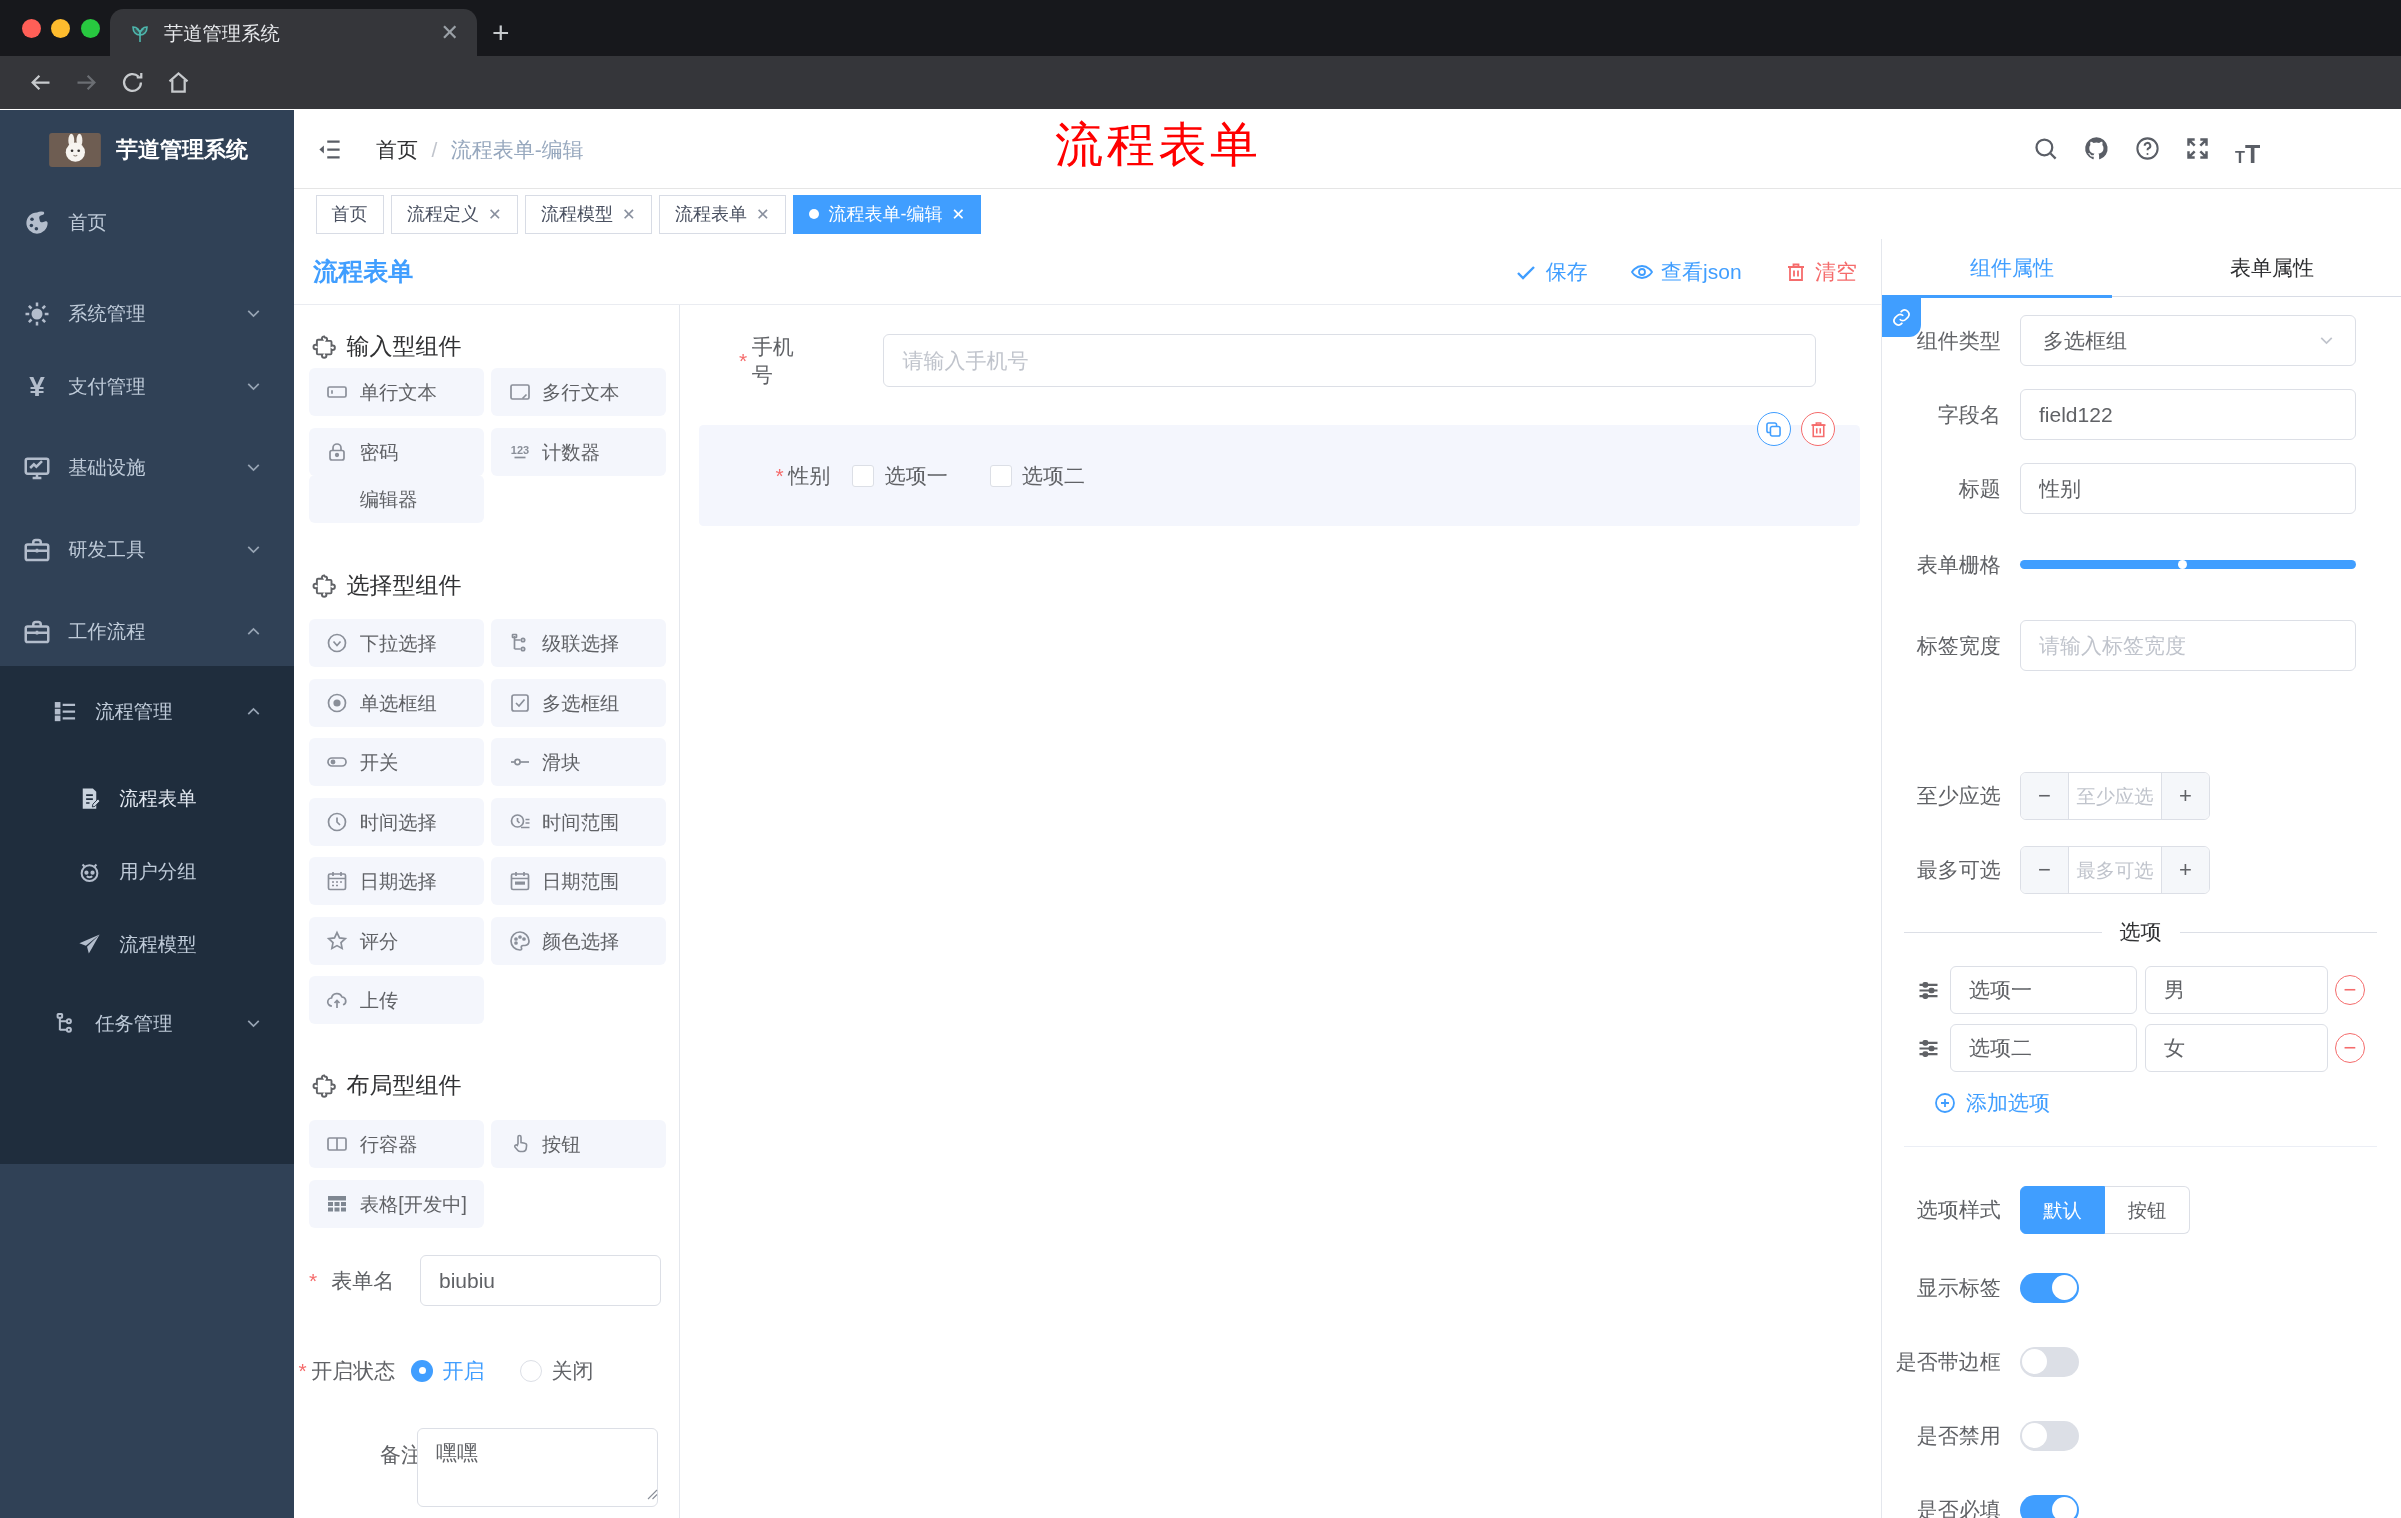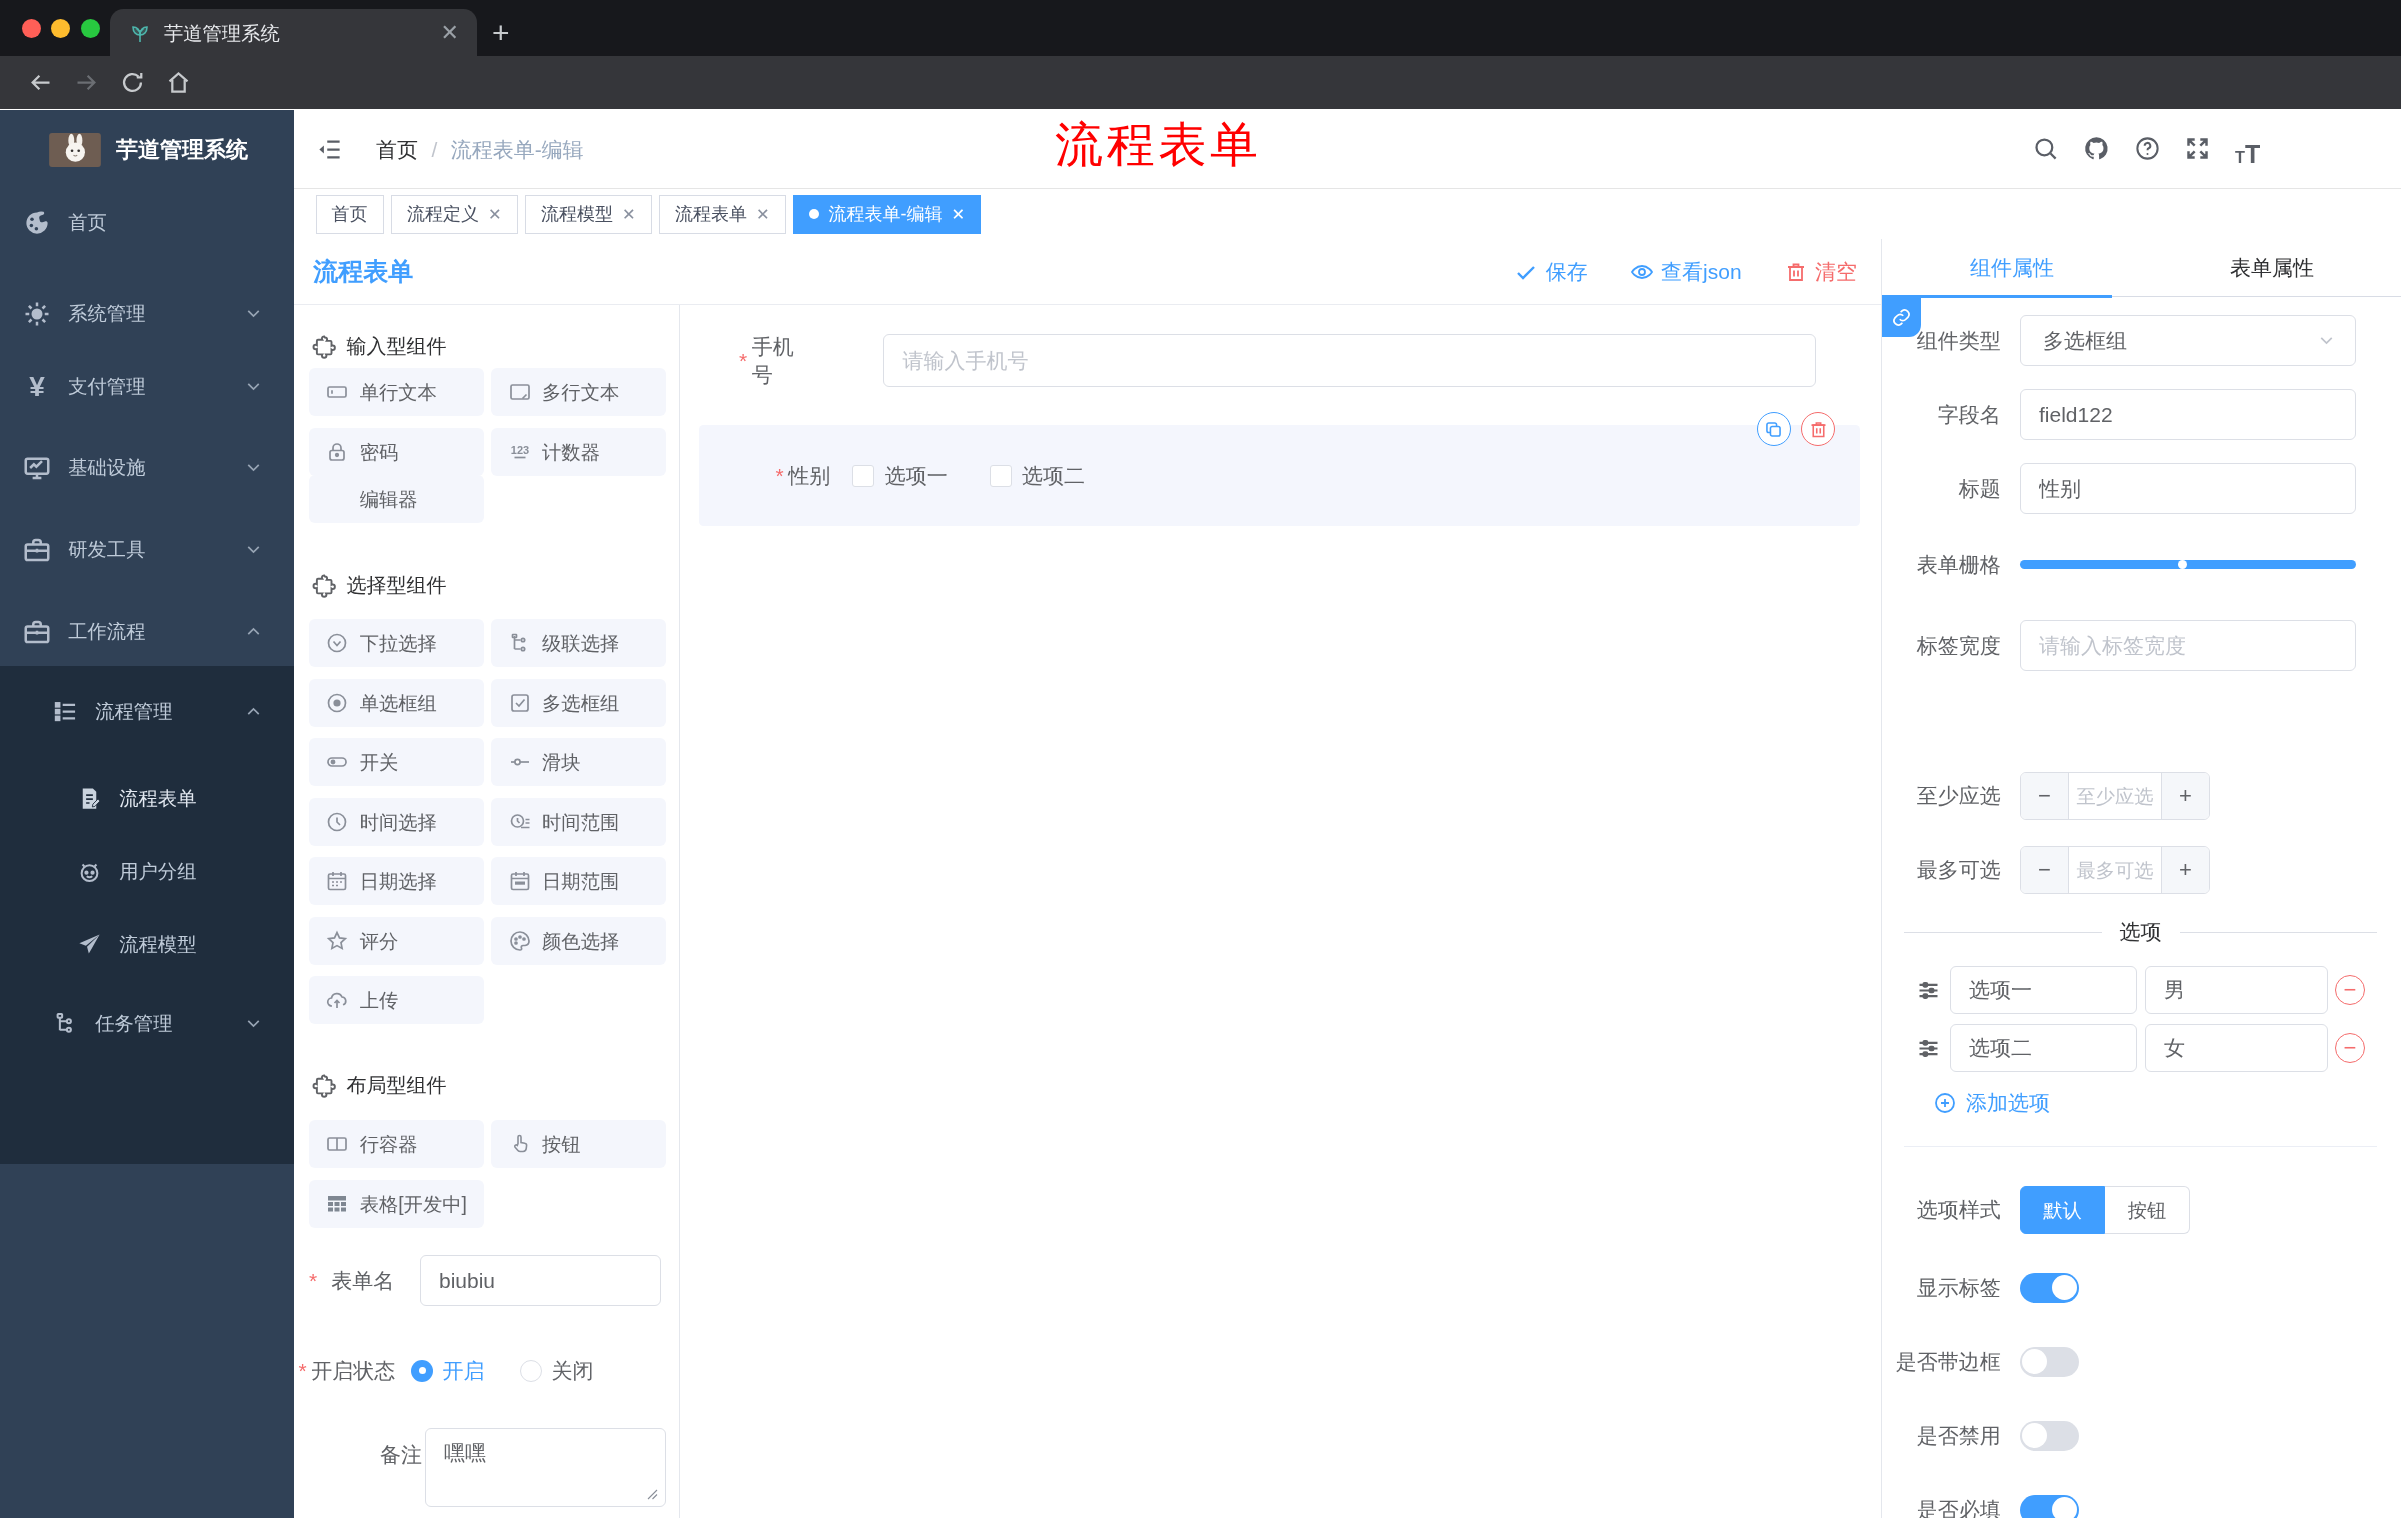--- a/index.html
+++ b/index.html
@@ -67,21 +67,21 @@
   
   #toolbar { left:294px; top:239px; width:1587px; height:66px; background:#fff; border-bottom:0.7px solid #eaecf1;
              display:flex; align-items:center; padding:0 24px 0 19.3px; }
   #toolbar .ttl { color:#409eff; font-size:25px; font-weight:bold; }
   #toolbar .sp { flex:1; }
   .tbtn { display:inline-flex; align-items:center; gap:7.4px; font-size:21px; color:#409eff; margin-left:42px; cursor:pointer; }
   .tbtn.red { color:#f56c6c; }
 
   
   #palette { left:294px; top:305px; width:386px; height:1213px; background:#fff; border-right:0.7px solid #e4e7ed; }
-  .phead { left:15px; width:349px; height:31px; display:flex; align-items:center; gap:10.4px; color:#303133; font-size:20px; }
+  .phead { left:15px; width:349px; height:31px; display:flex; align-items:center; gap:10.4px; color:#303133; font-size:23px; }
   .phead .sic { color:#606266; }
   .prow { left:15px; width:358px; display:flex; gap:7.4px; }
   .pitem { width:175px; height:48px; background:#f4f6fc; border-radius:6px; display:flex; align-items:center;
            gap:10.4px; padding:0 0 0 16.3px; font-size:19.3px; color:#606266; cursor:grab; }
   .pitem .sic { color:#8a8f99; flex:0 0 auto; }
   .req { color:#f56c6c; font-size:21px; margin-right:4.5px; }
   .flabel { color:#606266; font-size:21px; }
   .inp { border:0.7px solid #dcdfe6; border-radius:6px; background:#fff; color:#606266; font-size:21px;
          padding:0 18px; outline:none; font-family:inherit; }
   .inp::placeholder { color:#c0c4cc; }
@@ -606,21 +606,21 @@
     <span class="flabel" style="margin-right:16.3px">开启状态</span>
     <span style="width:22px;height:22px;border-radius:50%;background:#409eff;display:inline-flex;align-items:center;justify-content:center;margin-right:9px">
         <span style="width:7.4px;height:7.4px;border-radius:50%;background:#fff"></span>
       </span>
     <span style="color:#409eff;font-size:21px;margin-right:36px">开启</span>
     <span style="width:22px;height:22px;border-radius:50%;border:1.5px solid #dcdfe6;background:#fff;margin-right:9px"></span>
     <span class="flabel">关闭</span>
   </div>
   <div class="abs" style="top:1123px;left:15px;width:358px">
     <span class="flabel abs" style="left:48px;top:13.4px;width:65px;text-align:right">备注</span>
-    <textarea class="inp abs" style="left: 116px; top: 0px; width: 241px; height: 79px;">嘿嘿</textarea>
+    <textarea class="inp abs" style="left: 108px; top: 0px; width: 241px; height: 79px;">嘿嘿</textarea>
     <svg class="abs" style="left:336px;top:59px;width:15px;height:15px" viewBox="0 0 20 20" stroke="#8a8f99" stroke-width="1.5">
         <path d="M4 16 16 4M10 16l6-6"></path>
       </svg>
   </div>
 </div>
 
 <div id="canvas" class="abs">
   <div class="abs flex" style="left:59px;top:29px;width:1077px;height:53px">
     <span class="req">*</span>
     <span class="flabel" style="margin-right:24px">手机号</span>

